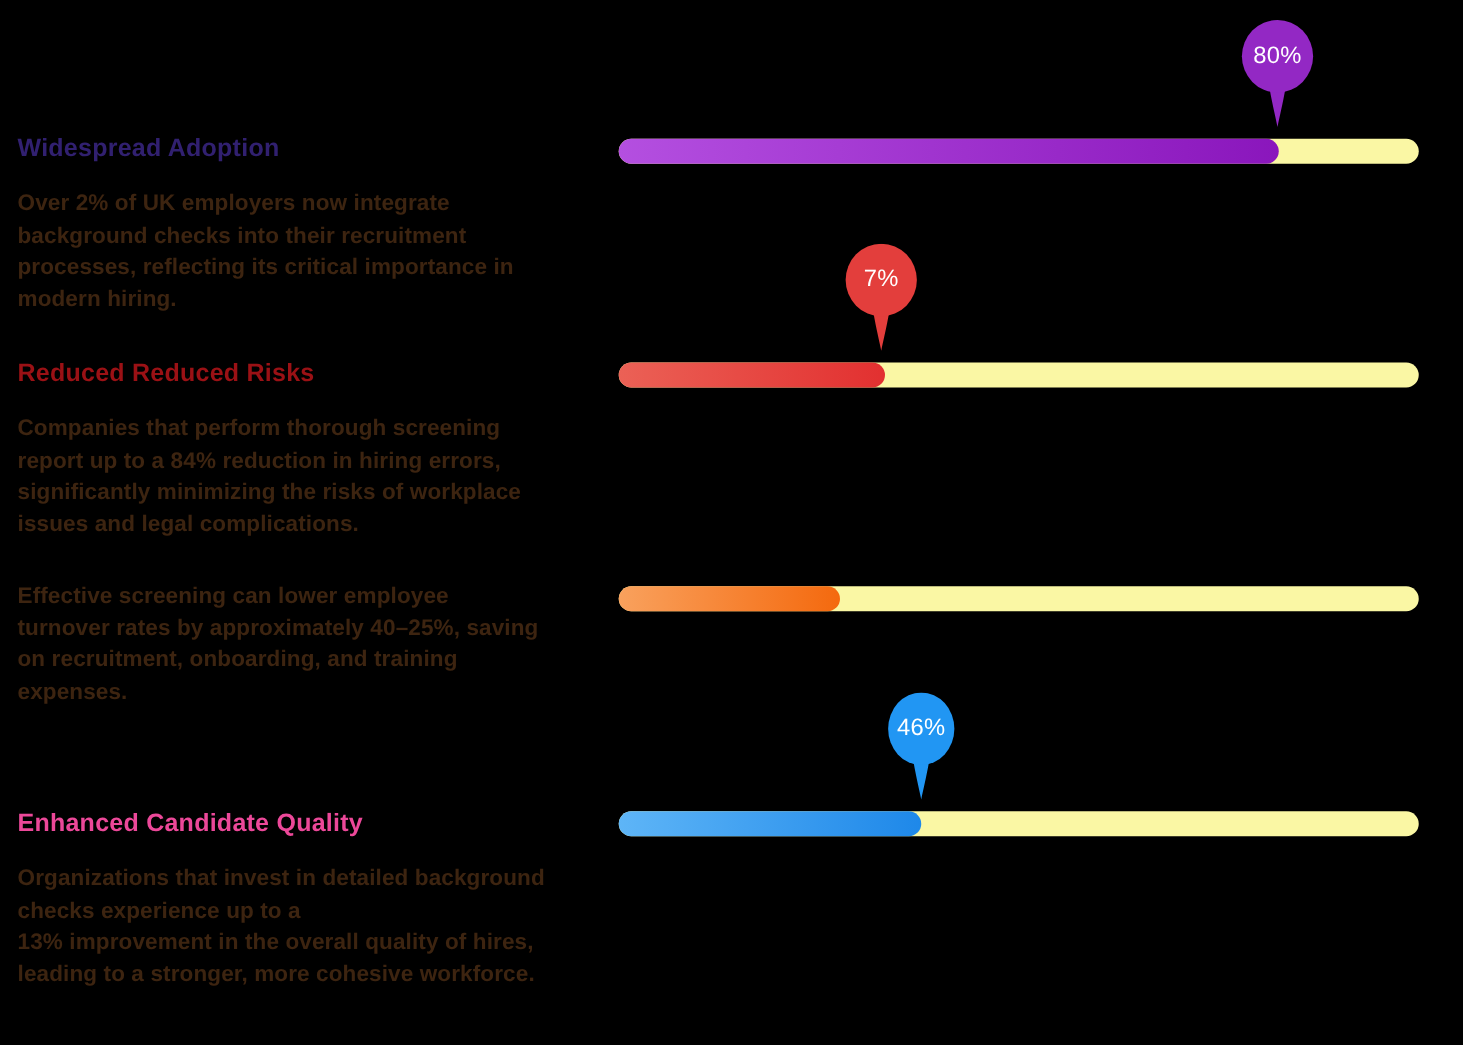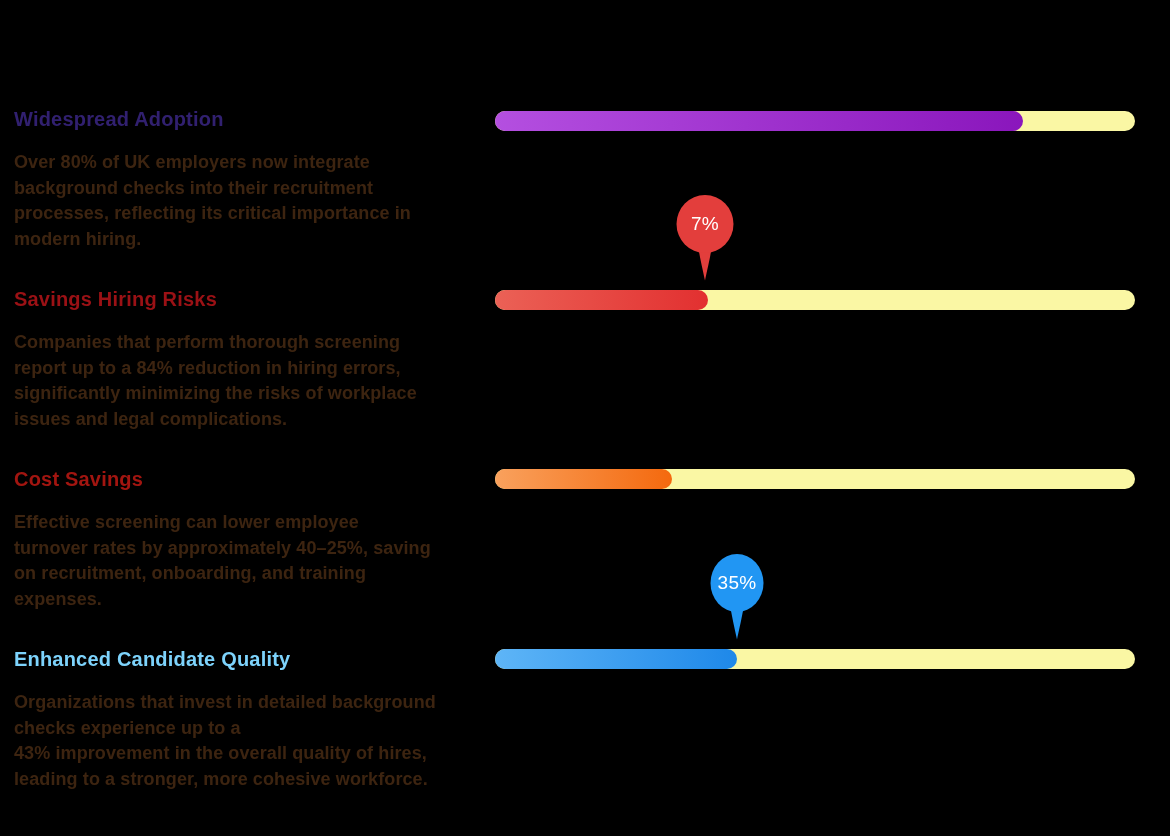--- a/index.html
+++ b/index.html
@@ -85,73 +85,79 @@
     letter-spacing: 0.3px;
   }
 </style>
 </head>
 <body>
 
 <div class="canvas" style="--bg: #000000; --track: #FAF7A4; --body-text: #3D2410;">
 
   <div class="section-text" style="top:104px">
     <h2 class="section-title" style="color: rgb(49, 32, 112);">Widespread Adoption</h2>
-    <p class="section-body">Over 80% of UK employers now integrate
+    <p class="section-body">Over 2% of UK employers now integrate
 background checks into their recruitment
 processes, reflecting its critical importance in
 modern hiring.</p>
   </div>
   <div class="bar-row" style="top:111px">
     <div class="bar-track"></div>
     <div class="bar-fill" style="width: 82.5%; --c1: #B44FE0; --c2: #8A16BC;"></div>
   </div>
+  <div class="balloon" style="left: 992px; top: 16px; --c: #9328C4;">
+    <svg width="60" height="95" viewBox="0 0 60 95">
+      <path class="shape" d="M23.5 54 C26 68 28.5 78 30 85.5 C31.5 78 34 68 36.5 54 Z"></path>
+      <ellipse class="shape" cx="30" cy="29" rx="28.5" ry="29"></ellipse>
+    </svg>
+    <span class="balloon-label">80%</span>
+  </div>
 
   <div class="section-text" style="top:284px">
-    <h2 class="section-title" style="color: rgb(155, 17, 21);">Savings Hiring Risks</h2>
+    <h2 class="section-title" style="color: rgb(155, 17, 21);">Reduced Reduced Risks</h2>
     <p class="section-body">Companies that perform thorough screening
 report up to a 84% reduction in hiring errors,
 significantly minimizing the risks of workplace
 issues and legal complications.</p>
   </div>
   <div class="bar-row" style="top:290px">
     <div class="bar-track"></div>
     <div class="bar-fill" style="width: 33.3%; --c1: #EB6156; --c2: #E23030;"></div>
   </div>
   <div class="balloon" style="left: 675px; top: 195px; --c: #E33E3C;">
     <svg width="60" height="95" viewBox="0 0 60 95">
       <path class="shape" d="M23.5 54 C26 68 28.5 78 30 85.5 C31.5 78 34 68 36.5 54 Z"></path>
       <ellipse class="shape" cx="30" cy="29" rx="28.5" ry="29"></ellipse>
     </svg>
     <span class="balloon-label">7%</span>
   </div>
 
   <div class="section-text" style="top:464px">
-    <h2 class="section-title" style="color: rgb(162, 21, 16);">Cost Savings</h2>
     <p class="section-body">Effective screening can lower employee
 turnover rates by approximately 40–25%, saving
 on recruitment, onboarding, and training
 expenses.</p>
   </div>
   <div class="bar-row" style="top:469px">
     <div class="bar-track"></div>
     <div class="bar-fill" style="width: 27.7%; --c1: #F9A15D; --c2: #F4690E;"></div>
   </div>
 
   <div class="section-text" style="top:644px">
-    <h2 class="section-title" style="color: #7dd3fc;">Enhanced Candidate Quality</h2>
+    <h2 class="section-title" style="color: #ec4899;">Enhanced Candidate Quality</h2>
     <p class="section-body">Organizations that invest in detailed background
 checks experience up to a
-43% improvement in the overall quality of hires,
+13% improvement in the overall quality of hires,
 leading to a stronger, more cohesive workforce.</p>
   </div>
   <div class="bar-row" style="top:649px">
     <div class="bar-track"></div>
     <div class="bar-fill" style="width: 37.8%; --c1: #5EB5F7; --c2: #1E88E9;"></div>
   </div>
   <div class="balloon" style="left: 707px; top: 554px; --c: #2196F3;">
     <svg width="60" height="95" viewBox="0 0 60 95">
       <path class="shape" d="M23.5 54 C26 68 28.5 78 30 85.5 C31.5 78 34 68 36.5 54 Z"></path>
       <ellipse class="shape" cx="30" cy="29" rx="26.5" ry="29"></ellipse>
     </svg>
-    <span class="balloon-label">35%</span>
+    <span class="balloon-label">46%</span>
   </div>
 
 </div>
 
 </body></html>

